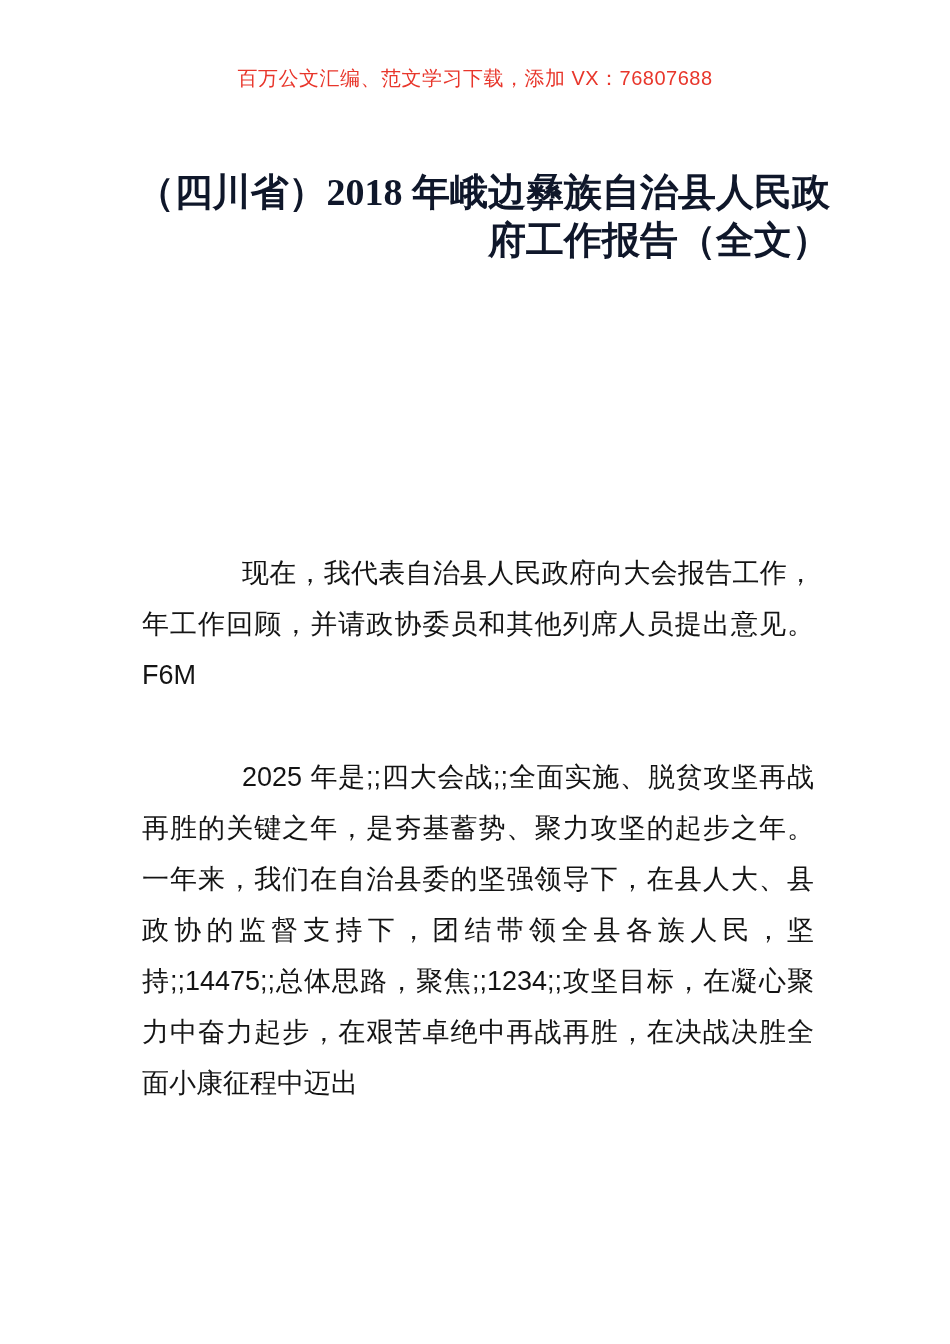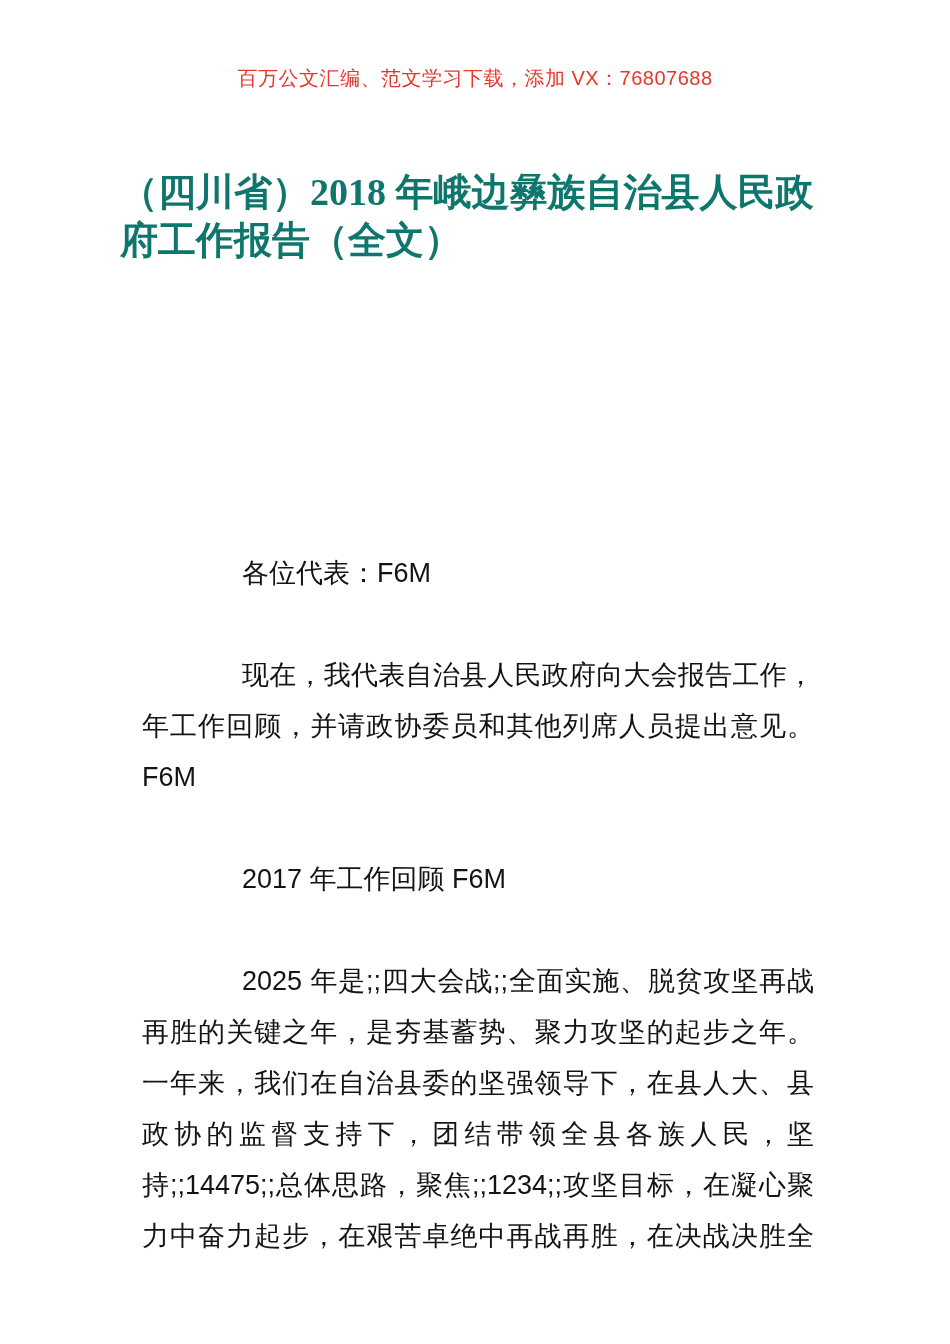--- a/index.html
+++ b/index.html
@@ -25,25 +25,25 @@
     line-height: 28px;
     letter-spacing: 0.5px;
     color: #e8362b;
     font-family: "Liberation Sans", sans-serif;
   }
   .doc-title {
     position: absolute;
     top: 143px;
     left: 120px;
     width: 710px;
-    text-align: left;
+    text-align: right;
     font-weight: bold;
     font-size: 38px;
     line-height: 48px;
-    color: #0f766e;
+    color: #0f172a;
     
     font-family: "Liberation Serif", serif;
   }
   .content {
     position: absolute;
     top: 548px;
     left: 142px;
     width: 672px;
     font-size: 27px;
     line-height: 51px;
@@ -59,19 +59,17 @@
 </head>
 <body>
 
 <div class="page">
 
   <div class="notice">百万公文汇编、范文学习下载，添加 VX：76807688</div>
 
   <h1 class="doc-title">（四川省）2018 年峨边彝族自治县人民政府工作报告（全文）</h1>
 
   <div class="content">
-    <p>各位代表：F6M</p>
     <p>现在，我代表自治县人民政府向大会报告工作，年工作回顾，并请政协委员和其他列席人员提出意见。F6M</p>
-    <p>2017 年工作回顾 F6M</p>
     <p>2025 年是;;四大会战;;全面实施、脱贫攻坚再战再胜的关键之年，是夯基蓄势、聚力攻坚的起步之年。一年来，我们在自治县委的坚强领导下，在县人大、县政协的监督支持下，团结带领全县各族人民，坚持;;14475;;总体思路，聚焦;;1234;;攻坚目标，在凝心聚力中奋力起步，在艰苦卓绝中再战再胜，在决战决胜全面小康征程中迈出</p>
   </div>
 
 </div>
 
 </body></html>

